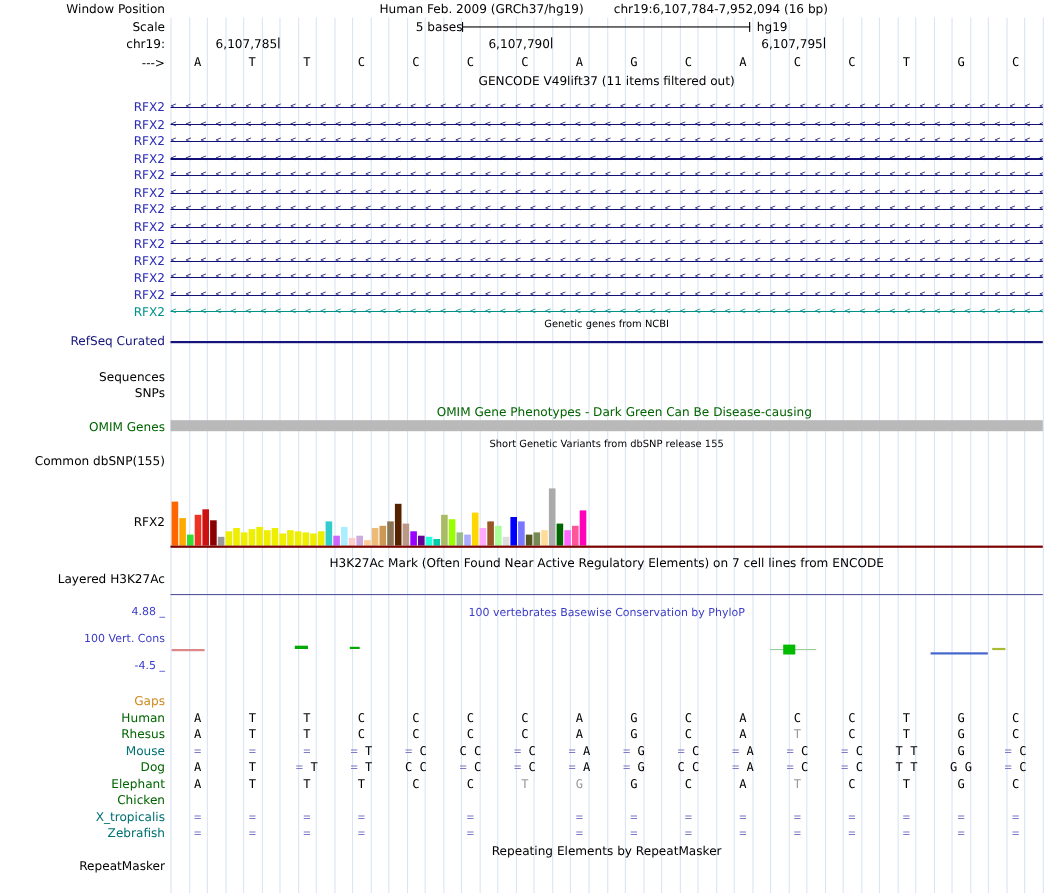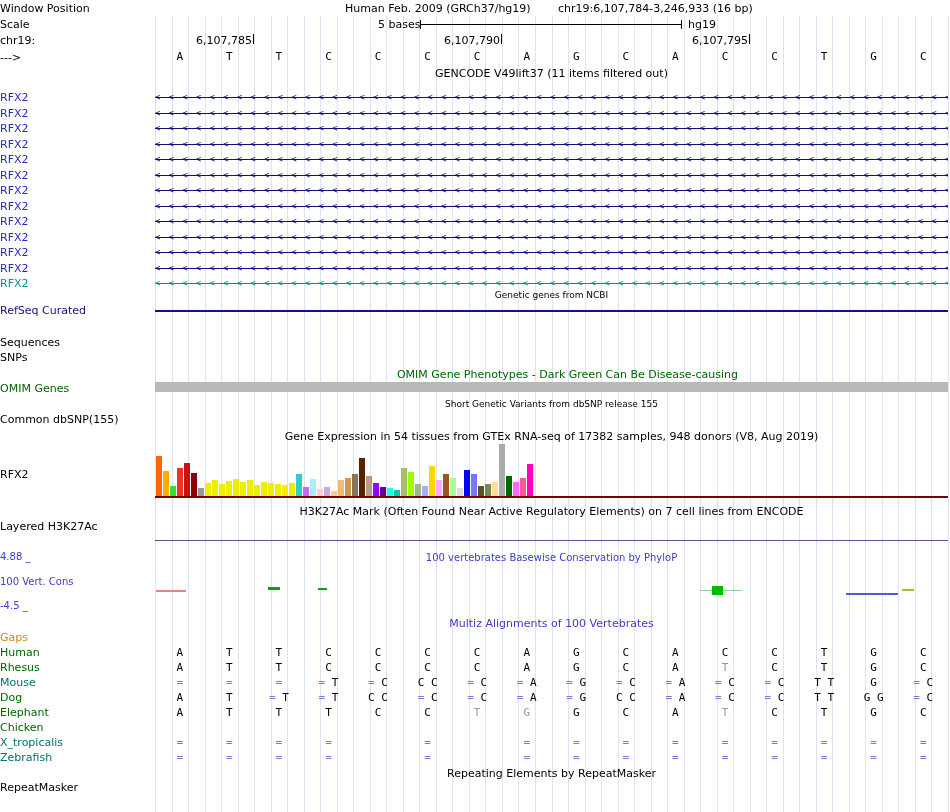--- a/index.html
+++ b/index.html
@@ -3,21 +3,21 @@
 <meta charset="utf-8">
 <style>
   * { box-sizing: border-box; }
   body { margin: 0; background: #ffffff; }
   #screen {
     position: relative; width: 950px; height: 812px; background: #fff;
     font-family: "DejaVu Sans", "Liberation Sans", sans-serif;
     font-size: 11px; color: #000; overflow: hidden;
   }
   .abs { position: absolute; }
-  .left-label { position: absolute; left: 0; width: 150px; white-space: nowrap; }
+  .left-label { position: absolute; left: 0; width: 150px; text-align: right; white-space: nowrap; }
   .title { position: absolute; left: 155px; width: 793px; text-align: center; white-space: nowrap; }
   .t9  { font-size: 9px; }
   .t10 { font-size: 10px; }
   .vline { position: absolute; top: 16px; height: 796px; width: 1px; background: #d9e4f4; }
   .cell { position: absolute; text-align: center;
           font-family: "DejaVu Sans Mono", "Liberation Mono", monospace;
           font-size: 11px; line-height: 13px; }
   .tickbar { display: inline-block; width: 1px; height: 10px; background: #000; margin-left: 1px; vertical-align: top; }
 </style>
 </head>
@@ -72,21 +72,21 @@
       <div class="vline" style="position: absolute; left: 865.396px;"></div>
       <div class="vline" style="position: absolute; left: 881.917px;"></div>
       <div class="vline" style="position: absolute; left: 898.438px;"></div>
       <div class="vline" style="position: absolute; left: 914.958px;"></div>
       <div class="vline" style="position: absolute; left: 931.479px;"></div>
       <div class="vline" style="position: absolute; left: 948px;"></div>
     </div>
 
   <div class="left-label" style="top:2px">Window Position</div>
   <div class="abs" style="top:2px;left:345px">Human Feb. 2009 (GRCh37/hg19)</div>
-  <div class="abs" style="top:2px;left:558px">chr19:6,107,784-3,246,933 (16 bp)</div>
+  <div class="abs" style="top:2px;left:558px">chr19:6,107,784-7,952,094 (16 bp)</div>
 
   <div class="left-label" style="top:18px">Scale</div>
   <div class="abs" style="top:18px;left:378px">5 bases</div>
   <div class="abs" style="left:420px;top:24px;width:262px;height:1px;background:#000"></div>
   <div class="abs" style="left:420px;top:20px;width:1px;height:9px;background:#000"></div>
   <div class="abs" style="left:681px;top:20px;width:1px;height:9px;background:#000"></div>
   <div class="abs" style="top:18px;left:688px">hg19</div>
 
   <div class="left-label" style="top:34px">chr19:</div>
   <div id="ruler-ticks">
@@ -152,21 +152,20 @@
   <div class="left-label" style="top:336px">Sequences</div>
   <div class="left-label" style="top:351px">SNPs</div>
 
   <div class="title" style="top: 368px; color: rgb(0, 100, 0); padding-left: 32px;">OMIM Gene Phenotypes - Dark Green Can Be Disease-causing</div>
   <div class="left-label" style="top: 382px; color: rgb(0, 100, 0);">OMIM Genes</div>
   <div class="abs" style="left: 155px; top: 382px; width: 793px; height: 10px; background: rgb(185, 185, 185);"></div>
 
   <div class="title t9" style="top:399px">Short Genetic Variants from dbSNP release 155</div>
   <div class="left-label" style="top:413px">Common dbSNP(155)</div>
 
-  <div class="title" style="top:430px">Gene Expression in 54 tissues from GTEx RNA-seq of 17382 samples, 948 donors (V8, Aug 2019)</div>
   <div class="left-label" style="top:468px">RFX2</div>
   <div id="gtex-bars">
       <div style="position: absolute; left: 156px; top: 456px; width: 6px; height: 40px; background: rgb(255, 102, 0);"></div>
       <div style="position: absolute; left: 163px; top: 471px; width: 6px; height: 25px; background: rgb(255, 170, 0);"></div>
       <div style="position: absolute; left: 170px; top: 486px; width: 6px; height: 10px; background: rgb(51, 221, 51);"></div>
       <div style="position: absolute; left: 177px; top: 468px; width: 6px; height: 28px; background: rgb(238, 51, 34);"></div>
       <div style="position: absolute; left: 184px; top: 463px; width: 6px; height: 33px; background: rgb(204, 17, 17);"></div>
       <div style="position: absolute; left: 191px; top: 473px; width: 6px; height: 23px; background: rgb(139, 0, 0);"></div>
       <div style="position: absolute; left: 198px; top: 488px; width: 6px; height: 8px; background: rgb(153, 153, 153);"></div>
       <div style="position: absolute; left: 205px; top: 483px; width: 6px; height: 13px; background: rgb(238, 238, 0);"></div>
@@ -230,21 +229,20 @@
   <div id="cons-marks">
       <div style="position: absolute; left: 156px; top: 590px; width: 30px; height: 2px; background: rgb(221, 136, 136);"></div>
       <div style="position: absolute; left: 268px; top: 587px; width: 12px; height: 3px; background: rgb(0, 170, 0);"></div>
       <div style="position: absolute; left: 318px; top: 588px; width: 9px; height: 2px; background: rgb(0, 170, 0);"></div>
       <div style="position: absolute; left: 700px; top: 590px; width: 42px; height: 1px; background: rgb(153, 204, 153);"></div>
       <div style="position: absolute; left: 712px; top: 586px; width: 11px; height: 9px; background: rgb(0, 187, 0);"></div>
       <div style="position: absolute; left: 846px; top: 593px; width: 52px; height: 2px; background: rgb(68, 102, 204);"></div>
       <div style="position: absolute; left: 902px; top: 589px; width: 12px; height: 2px; background: rgb(170, 187, 51);"></div>
     </div>
 
-  <div class="title cons-blue" style="top: 617px; color: rgb(60, 60, 200);">Multiz Alignments of 100 Vertebrates</div>
   <div id="multiz-rows">
       <div class="left-label" style="position: absolute; top: 631px; color: rgb(207, 138, 32);">Gaps</div>
       <div style="position: absolute; left: 155px; top: 631px; width: 793px; height: 13px;">
         <div class="cell" style="position: absolute; left: 0px; top: 0px; width: 49.5625px;"></div>
         <div class="cell" style="position: absolute; left: 49.5625px; top: 0px; width: 49.5625px;"></div>
         <div class="cell" style="position: absolute; left: 99.125px; top: 0px; width: 49.5625px;"></div>
         <div class="cell" style="position: absolute; left: 148.688px; top: 0px; width: 49.5625px;"></div>
         <div class="cell" style="position: absolute; left: 198.25px; top: 0px; width: 49.5625px;"></div>
         <div class="cell" style="position: absolute; left: 247.812px; top: 0px; width: 49.5625px;"></div>
         <div class="cell" style="position: absolute; left: 297.375px; top: 0px; width: 49.5625px;"></div>

